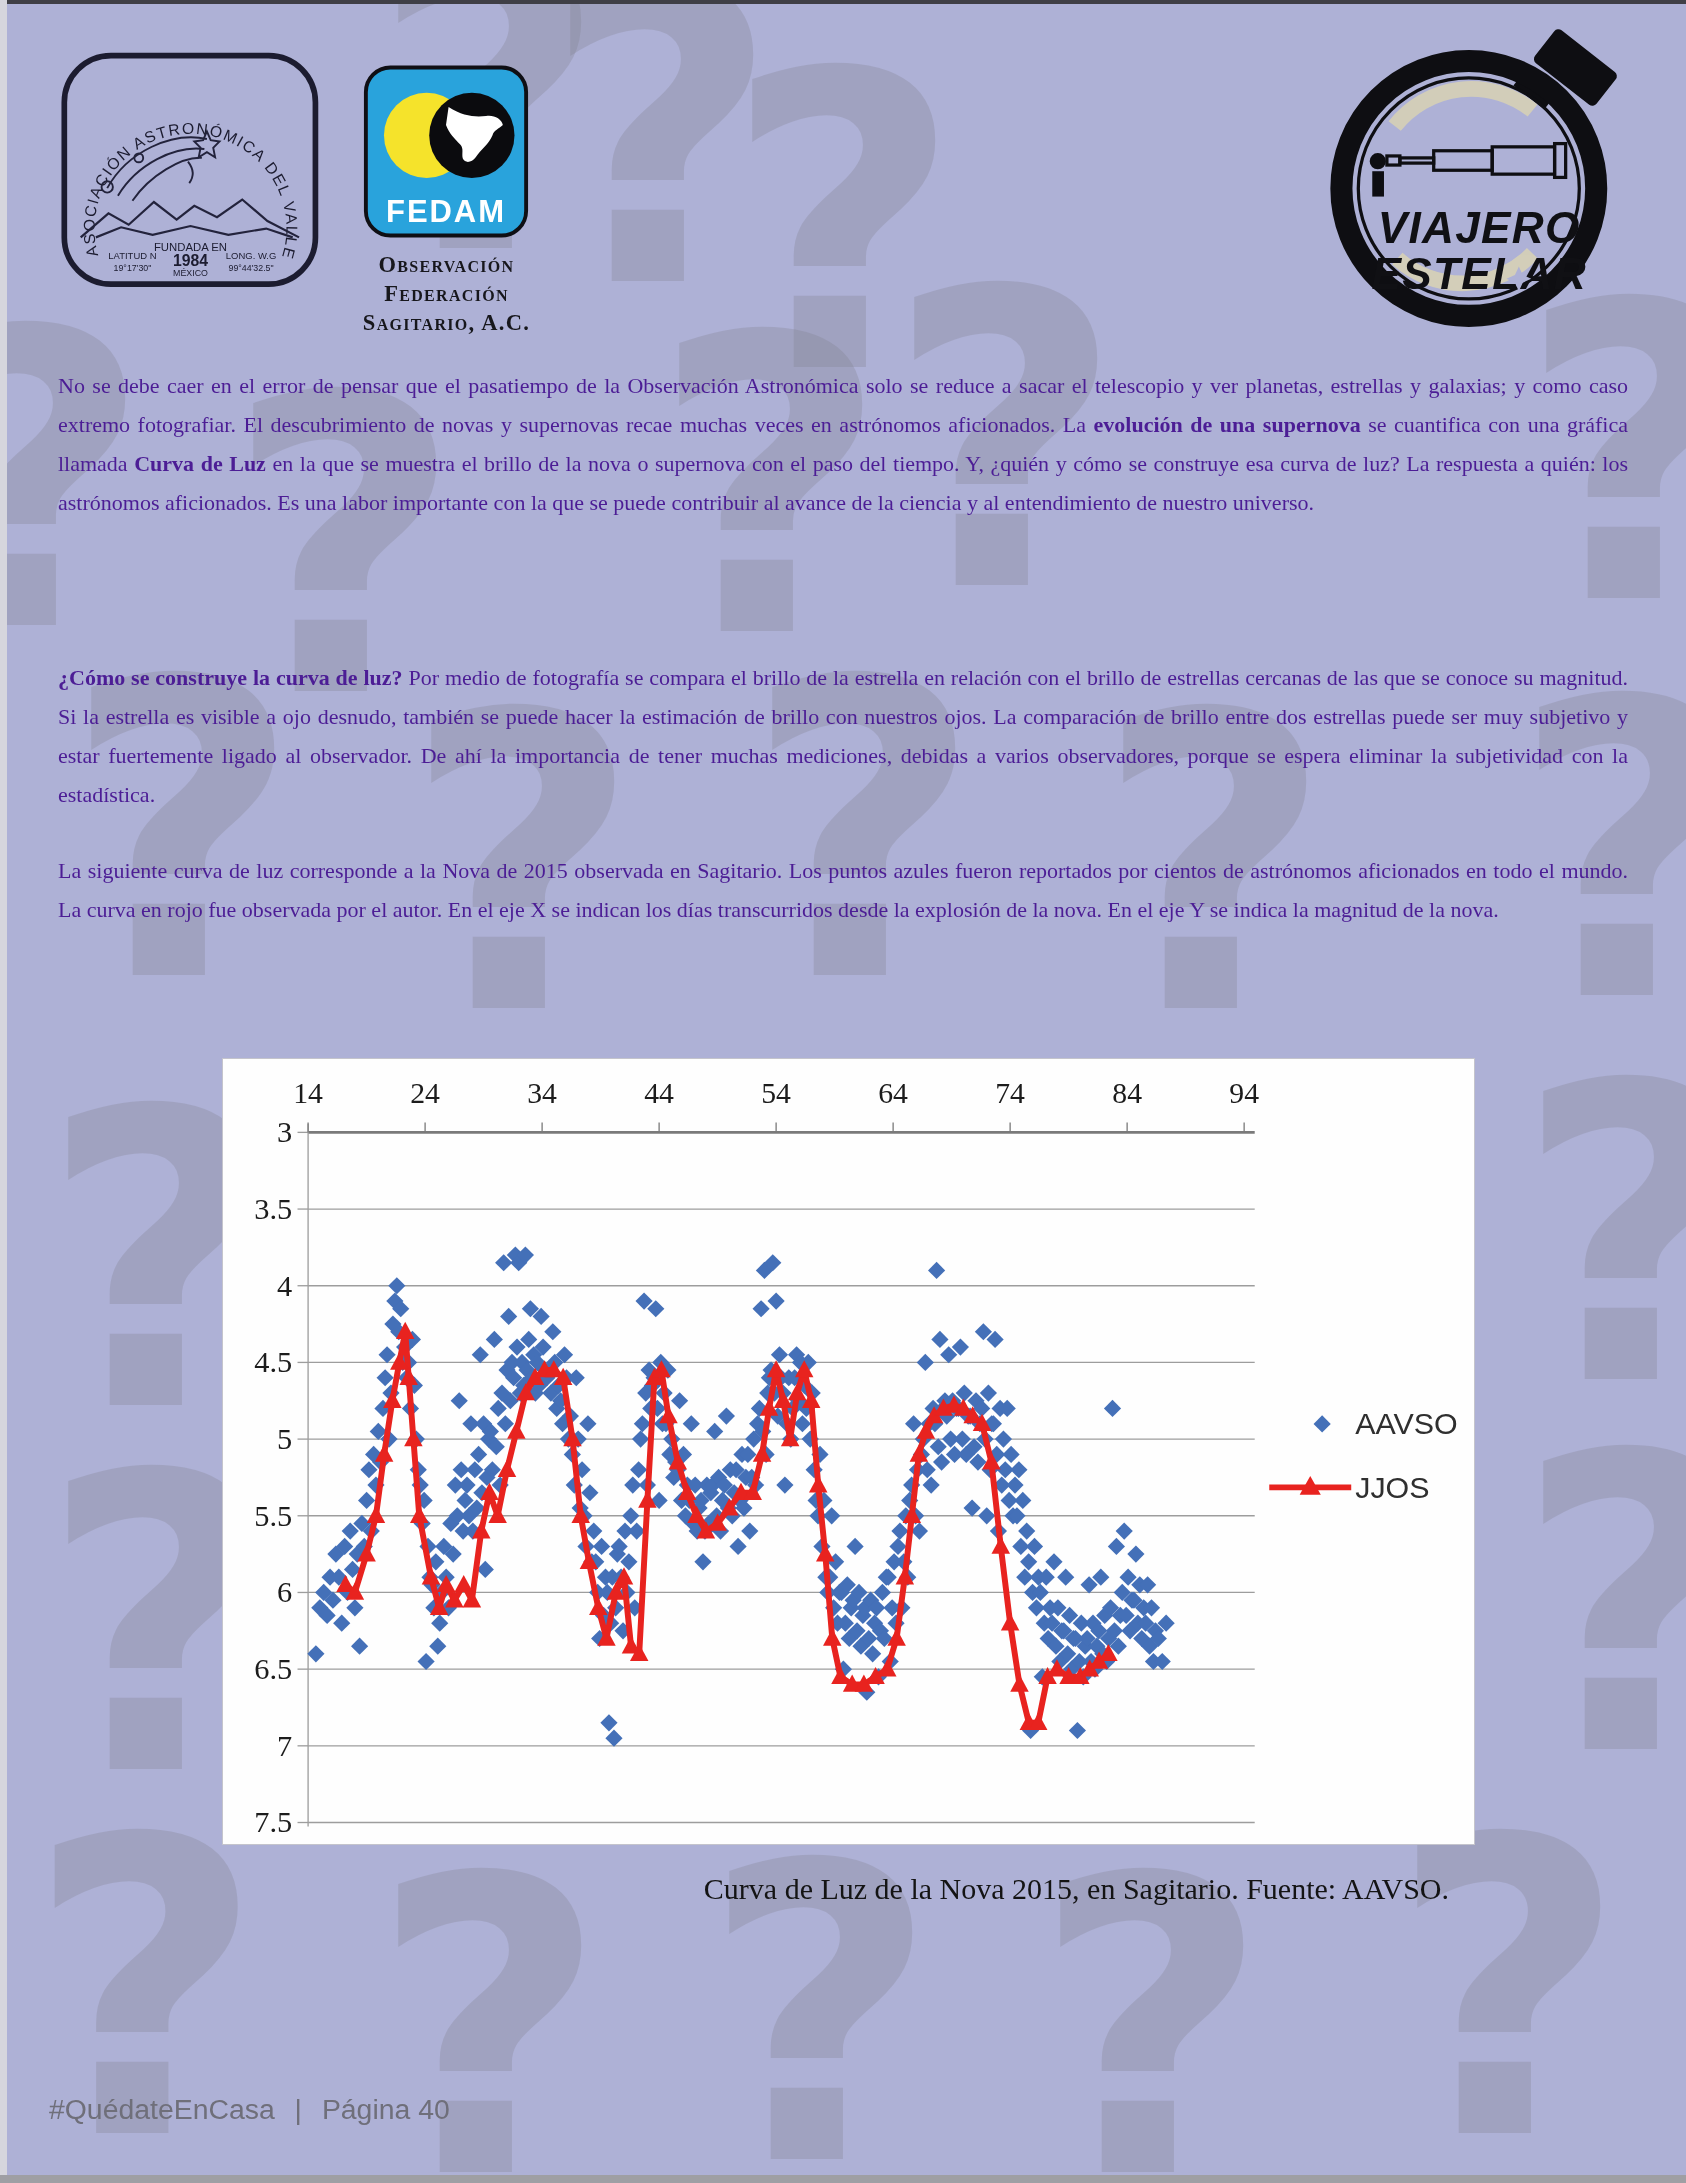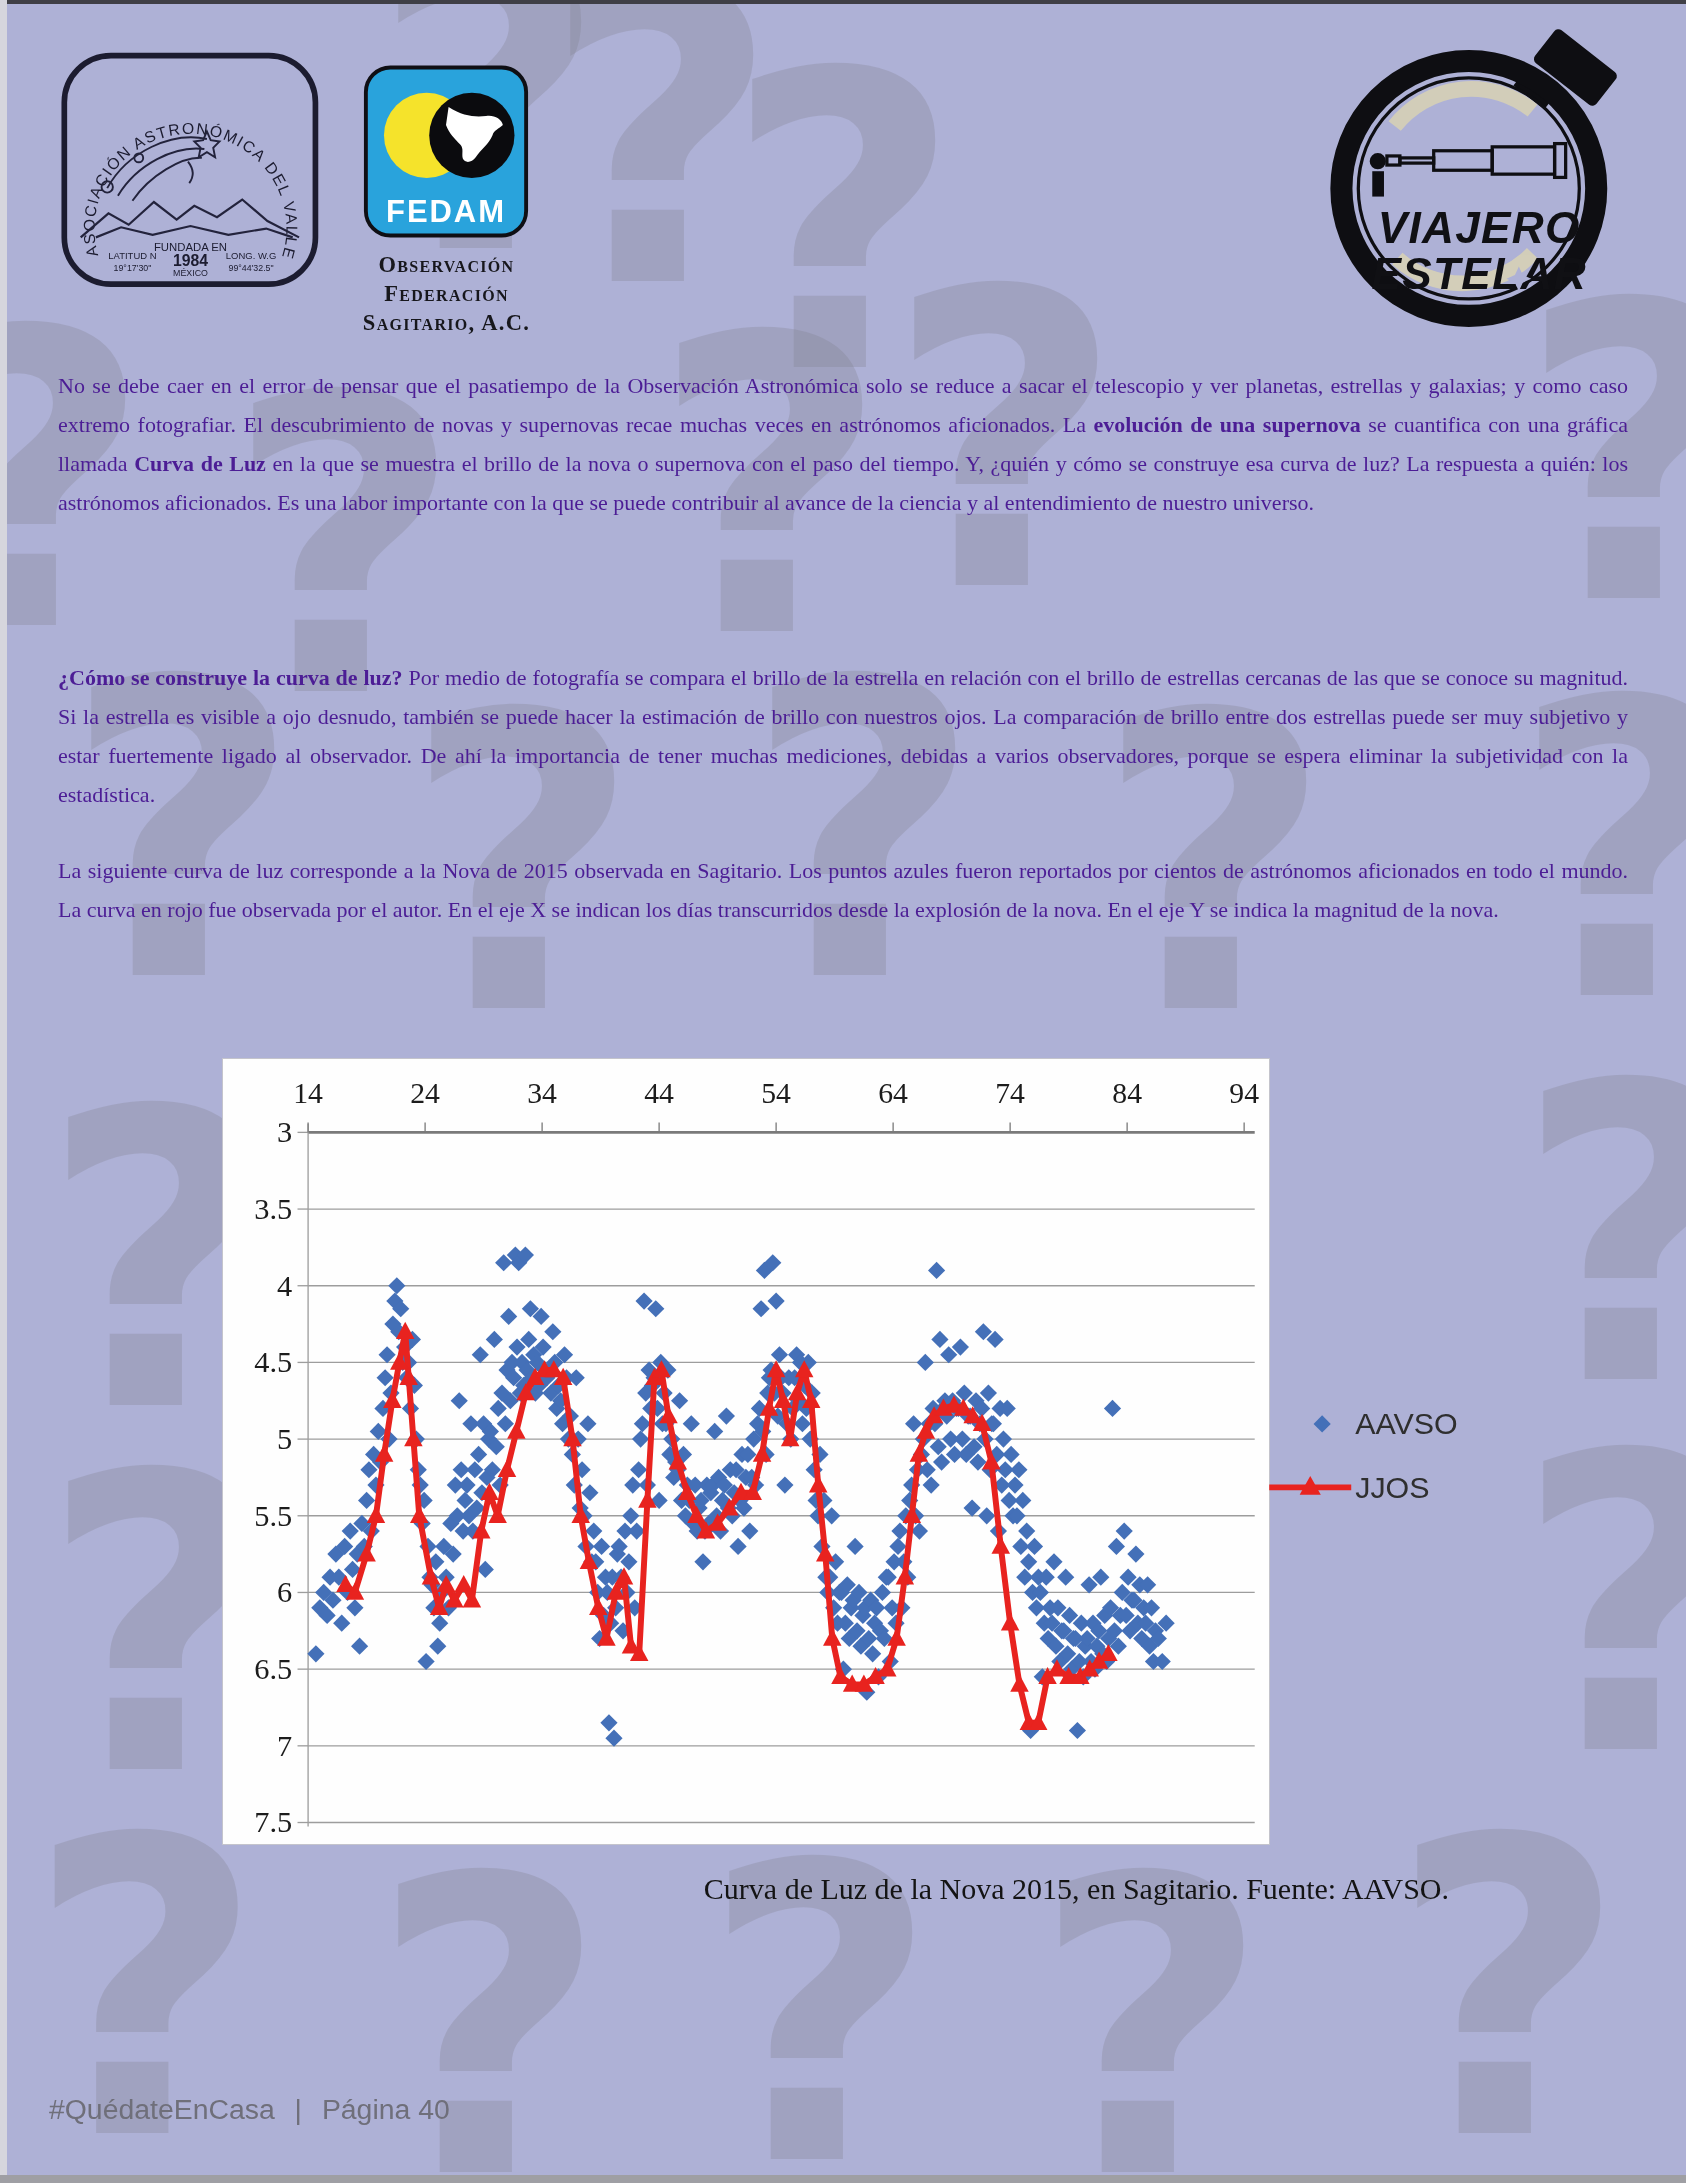--- a/index.html
+++ b/index.html
@@ -29,21 +29,21 @@
   #viajero{left:1318px;top:26.5px;width:325px;height:306px;}
 
   .paragraph{
     position:absolute;left:58px;width:1570px;z-index:5;
     font-size:22px;line-height:39px;color:#4c1d95;text-align:justify;
   }
   #p1{top:344px;} #p2{top:636px;} #p3{top:829px;}
   .paragraph .b{font-weight:bold;}
 
   .chart-panel{
-    position:absolute;left:222px;top:1058px;width:1048px;height:787px;
+    position:absolute;left:222px;top:1058px;width:1253px;height:787px;
     background:#fefefe;border:1.3px solid #c4c4cc;box-sizing:border-box;z-index:10;
   }
   .chart-panel svg{position:absolute;left:0;top:0;}
 
   .chart-caption{
     position:absolute;left:222px;top:1872px;width:1227px;z-index:5;
     text-align:right;font-size:30px;color:#141414;
   }
 
   .footer{

